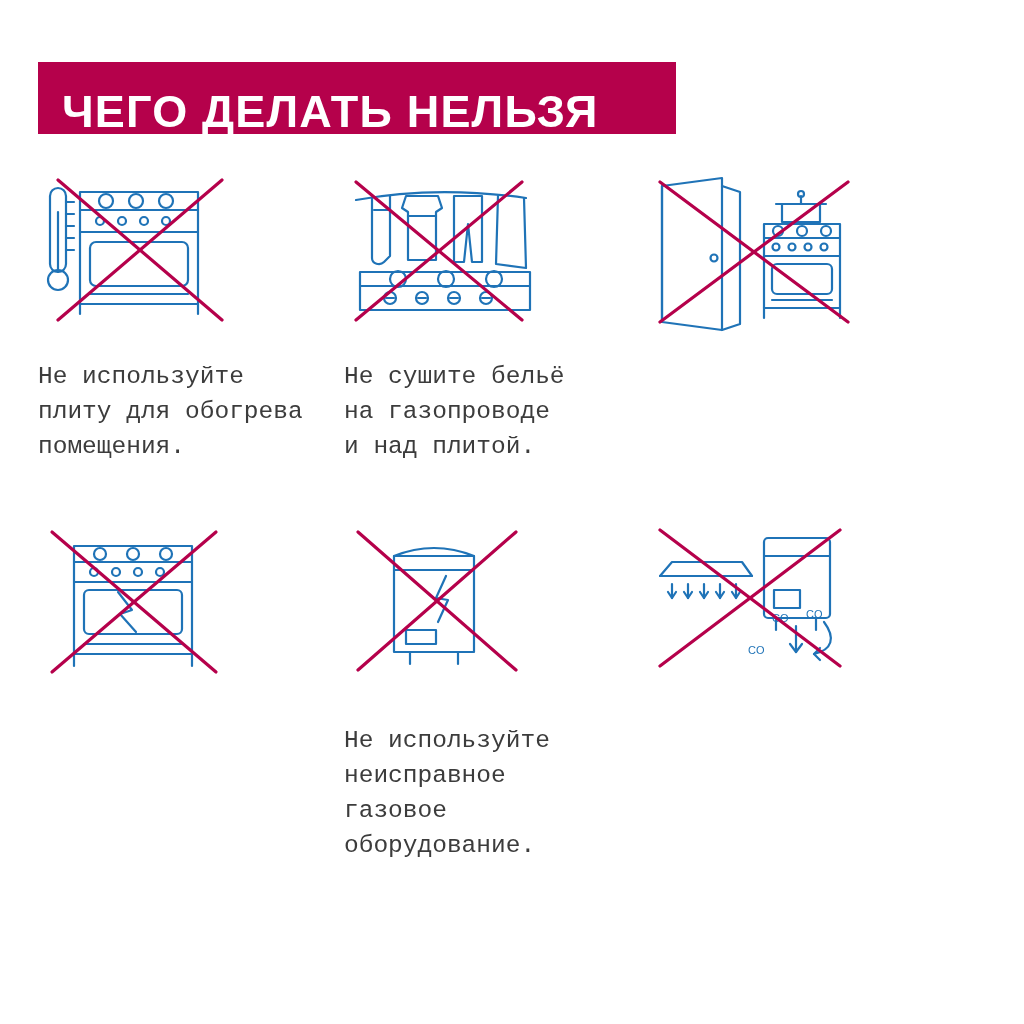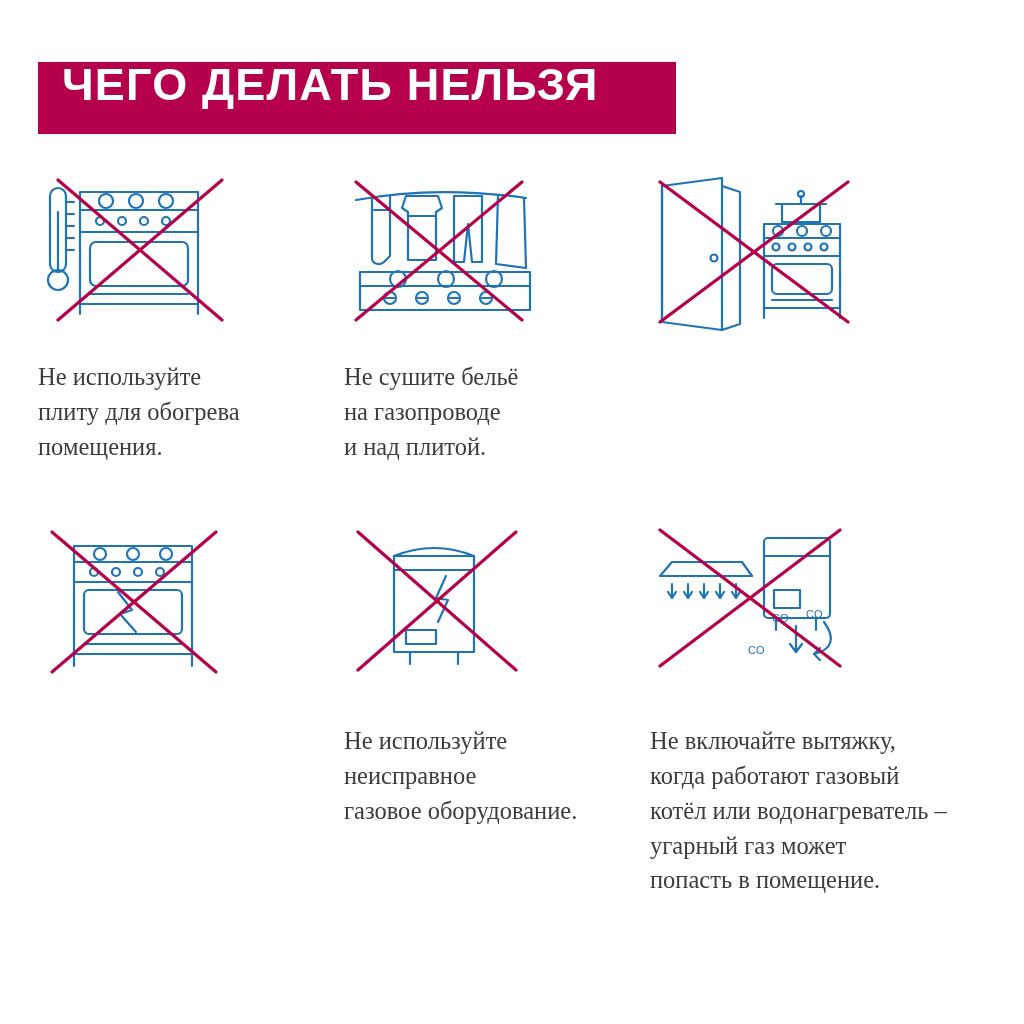--- a/index.html
+++ b/index.html
@@ -25,21 +25,21 @@
 
   
   .title-banner {
     position: absolute;
     left: 38px;
     top: 62px;
     width: 638px;
     height: 72px;
     background: #b5014b;
     display: flex;
-    align-items: flex-start;
+    align-items: flex-end;
     padding-left: 24px;
     box-sizing: border-box;
   }
   .title-text {
     color: #ffffff;
     font-size: 45px;
     font-weight: bold;
     letter-spacing: 1.2px;
     line-height: 1;
     font-family: "Liberation Sans", sans-serif;
@@ -73,21 +73,21 @@
     position: absolute;
     left: 0;
     top: 0;
   }
 
   .caption {
     margin-top: 28px;
     font-size: 24.5px;
     line-height: 1.42;
     color: #3c3c3c;
-    font-family: Liberation Serif, serif;
+    font-family: Liberation Mono, monospace;
     white-space: pre-line;
   }
   .caption.wide { width: 330px; }
 
   
   .row1 .icon-box { height: 160px; }
   .row2 { margin-top: 44px; }
 </style>
 </head>
 <body>
@@ -299,21 +299,16 @@
         <svg width="200" height="160" viewBox="0 0 200 160">
           <text x="116" y="96" font-family="Liberation Sans, sans-serif" font-size="11" fill="#1f73b7">CO</text>
           <text x="150" y="92" font-family="Liberation Sans, sans-serif" font-size="11" fill="#1f73b7">CO</text>
           <text x="92" y="128" font-family="Liberation Sans, sans-serif" font-size="11" fill="#1f73b7">CO</text>
         </svg>
         <svg width="200" height="160" viewBox="0 0 200 160" fill="none" stroke="#b5014b" stroke-width="3.2" stroke-linecap="round">
           <line x1="4" y1="4" x2="184" y2="140"></line>
           <line x1="184" y1="4" x2="4" y2="140"></line>
         </svg>
       </div>
-      <div class="caption wide">Не включайте вытяжку,
-когда работают газовый
-котёл или водонагреватель –
-угарный газ может
-попасть в помещение.</div>
     </div>
 
   </div>
 </div>
 
 </body></html>

